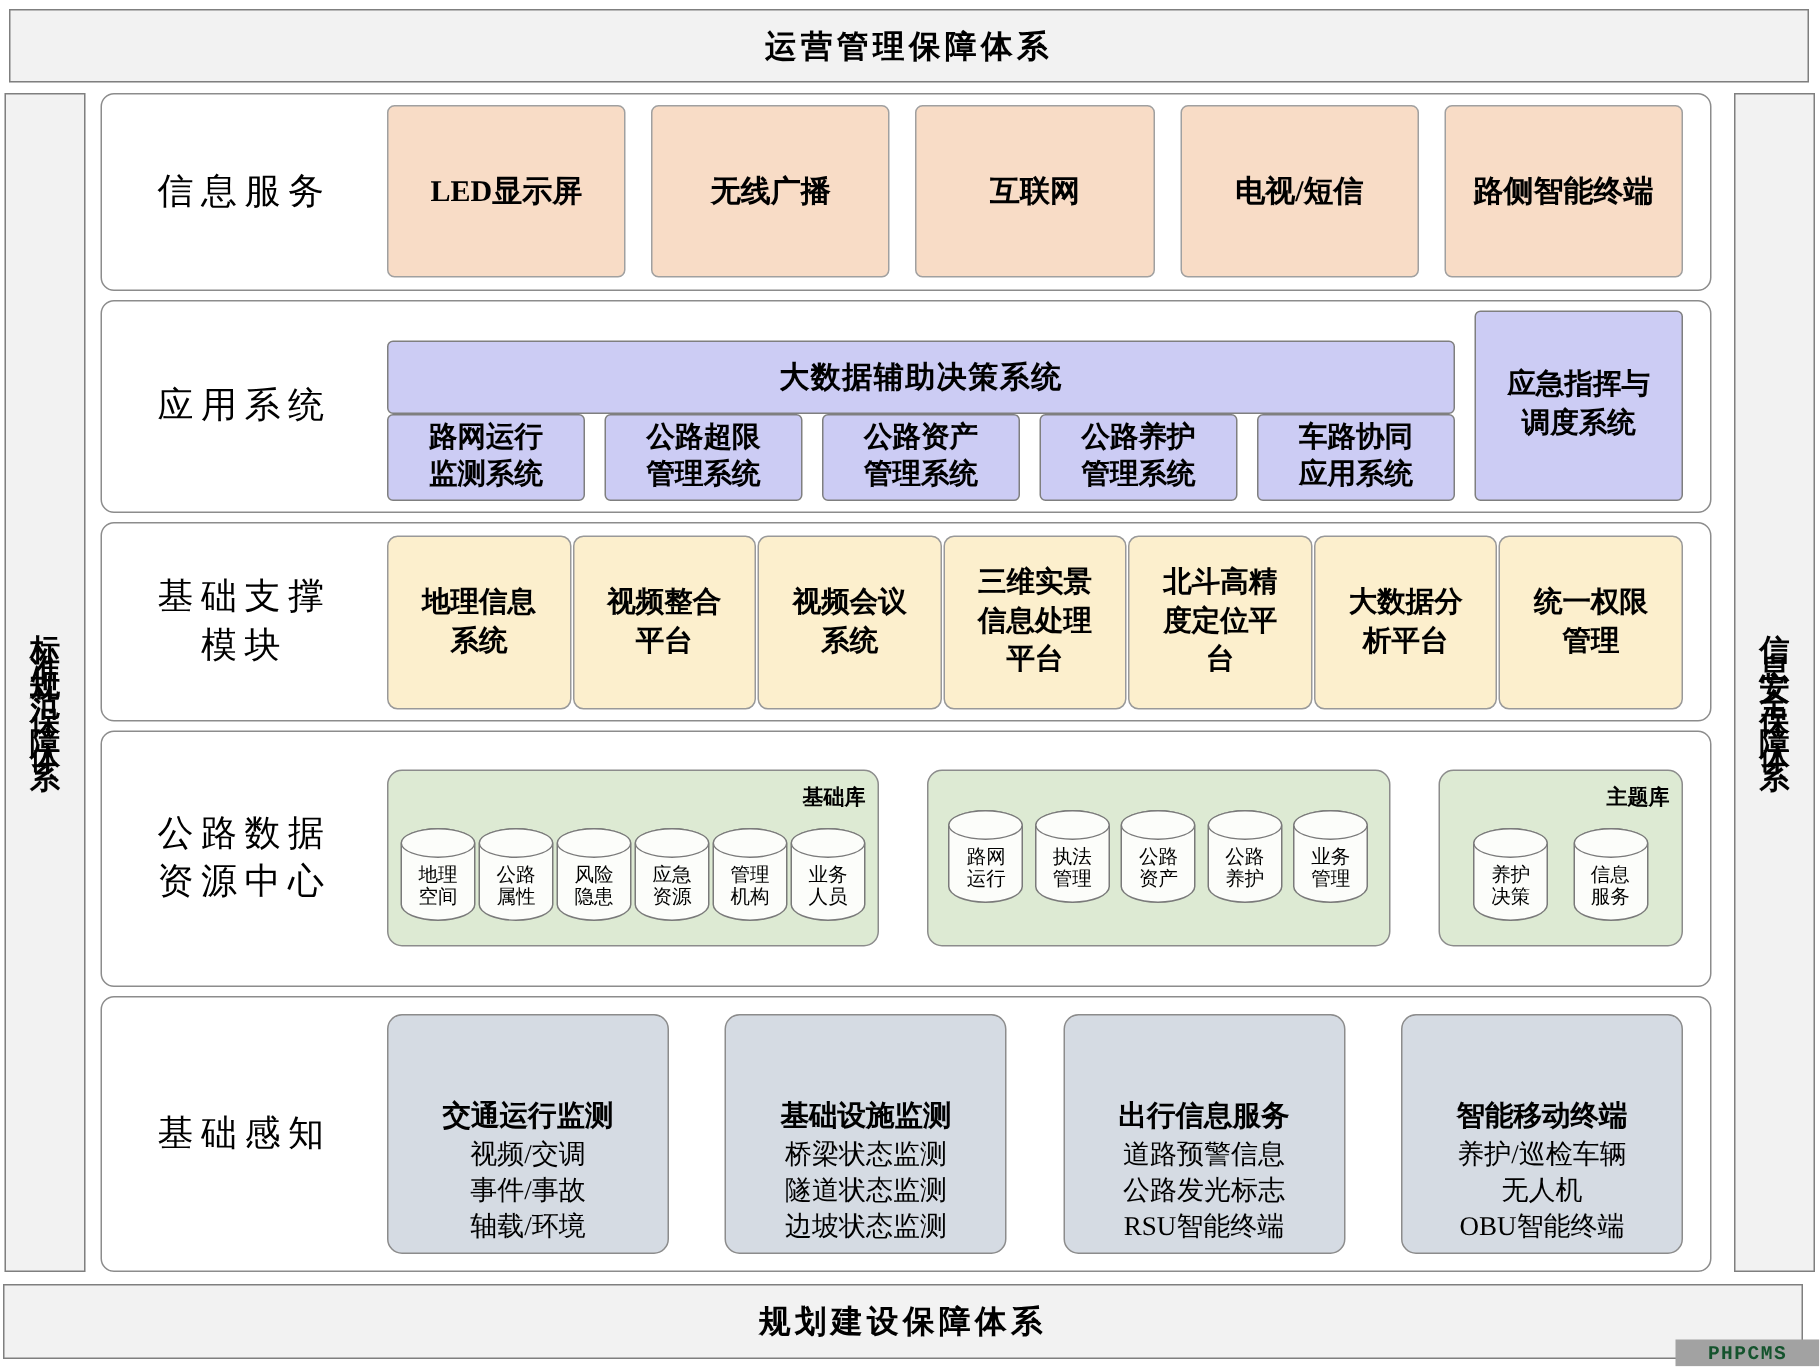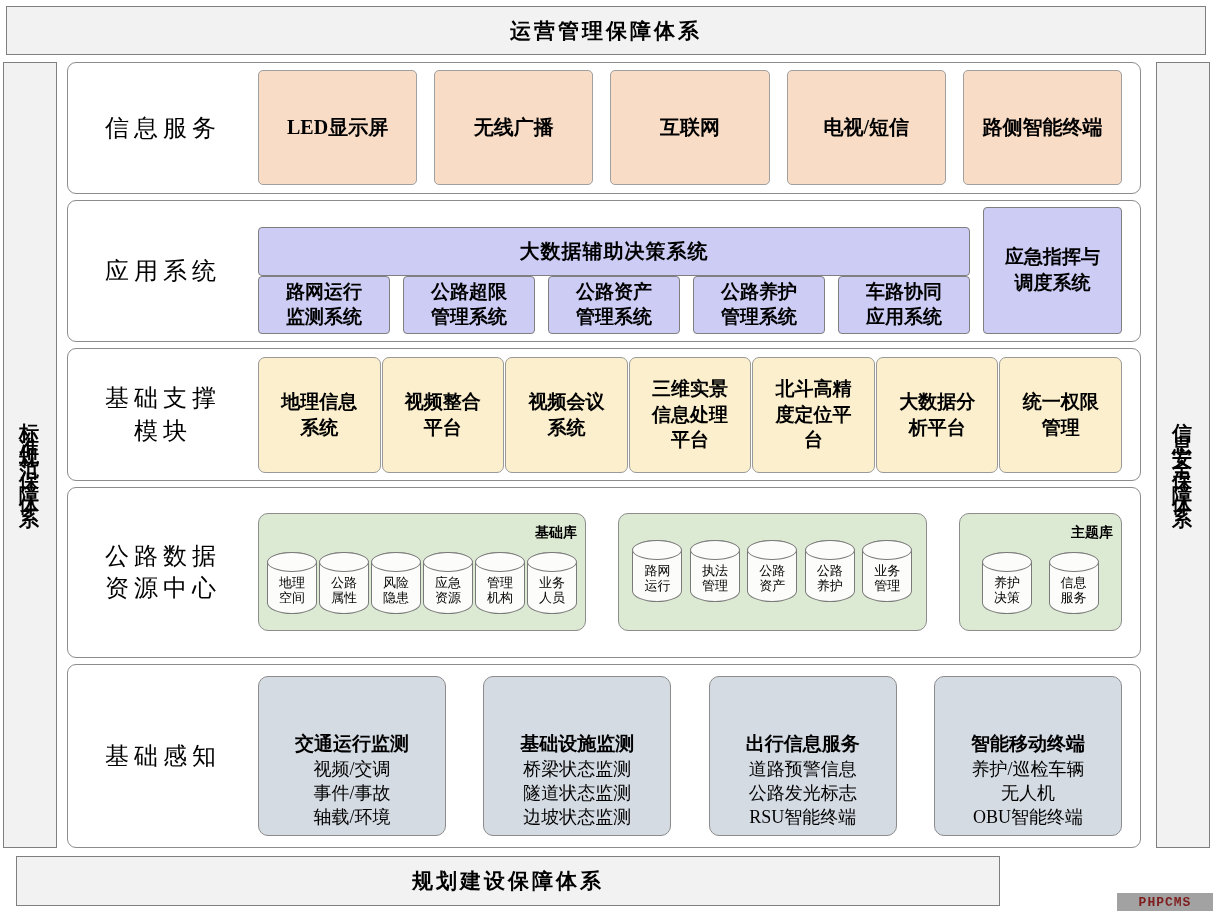--- a/index.html
+++ b/index.html
@@ -4,21 +4,21 @@
 <style>
   html,body{margin:0;padding:0;background:#fff;}
   .page{
     position:relative;width:1213px;height:911px;background:#fff;overflow:hidden;
     font-family:"Liberation Serif","DejaVu Serif",serif;color:#000;
   }
   
   .bar{position:absolute;background:var(--bar-bg,#f2f2f2);border:1px solid #7f7f7f;box-sizing:border-box;
        display:flex;align-items:center;justify-content:center;}
   .bar-top{left:6px;top:6px;width:1200px;height:49px;}
-  .bar-bottom{left:16px;top:856px;width:984px;height:50px;}
+  .bar-bottom{left:2px;top:856px;width:1200px;height:50px;}
   .bar-left{left:3px;top:62px;width:54px;height:786px;}
   .bar-right{left:1156px;top:62px;width:54px;height:786px;}
   .h-title{font-weight:bold;font-size:21px;letter-spacing:3px;}
   .v-title{writing-mode:vertical-rl;text-orientation:upright;font-weight:bold;font-size:20px;letter-spacing:12px;}
   
   .main{position:absolute;left:67px;top:62px;width:1074px;height:786px;
         display:flex;flex-direction:column;gap:6px;}
   .row{background:#fff;border:1px solid #8c8c8c;border-radius:9px;box-sizing:border-box;
        display:flex;align-items:stretch;}
   .row-label{width:190px;flex:none;display:flex;align-items:center;justify-content:center;}
@@ -64,21 +64,21 @@
   
   .r5{height:196px;}
   .r5-panels{flex:1;display:flex;justify-content:space-between;}
   .panel{width:188px;height:160px;background:var(--sense-bg,#d5dbe3);border:1px solid #8c8c8c;border-radius:10px;
          box-sizing:border-box;display:flex;flex-direction:column;align-items:center;
          justify-content:flex-end;padding:6px 4px;}
   .panel-title{font-weight:bold;font-size:19px;}
   .panel-item{font-size:18px;}
   
   .watermark{position:absolute;left:1117px;top:893px;width:96px;height:18px;
-             background:var(--watermark-bg,#a2a2a2);color:#7f1d1d;
+             background:var(--watermark-bg,#a2a2a2);color:#14532d;
              font-family:"Liberation Mono","DejaVu Sans Mono",monospace;
              font-weight:bold;font-size:13px;letter-spacing:1px;
              display:flex;align-items:center;justify-content:center;}
 </style>
 </head>
 <body>
 
 <div class="page">
 
   <div class="bar bar-top">

